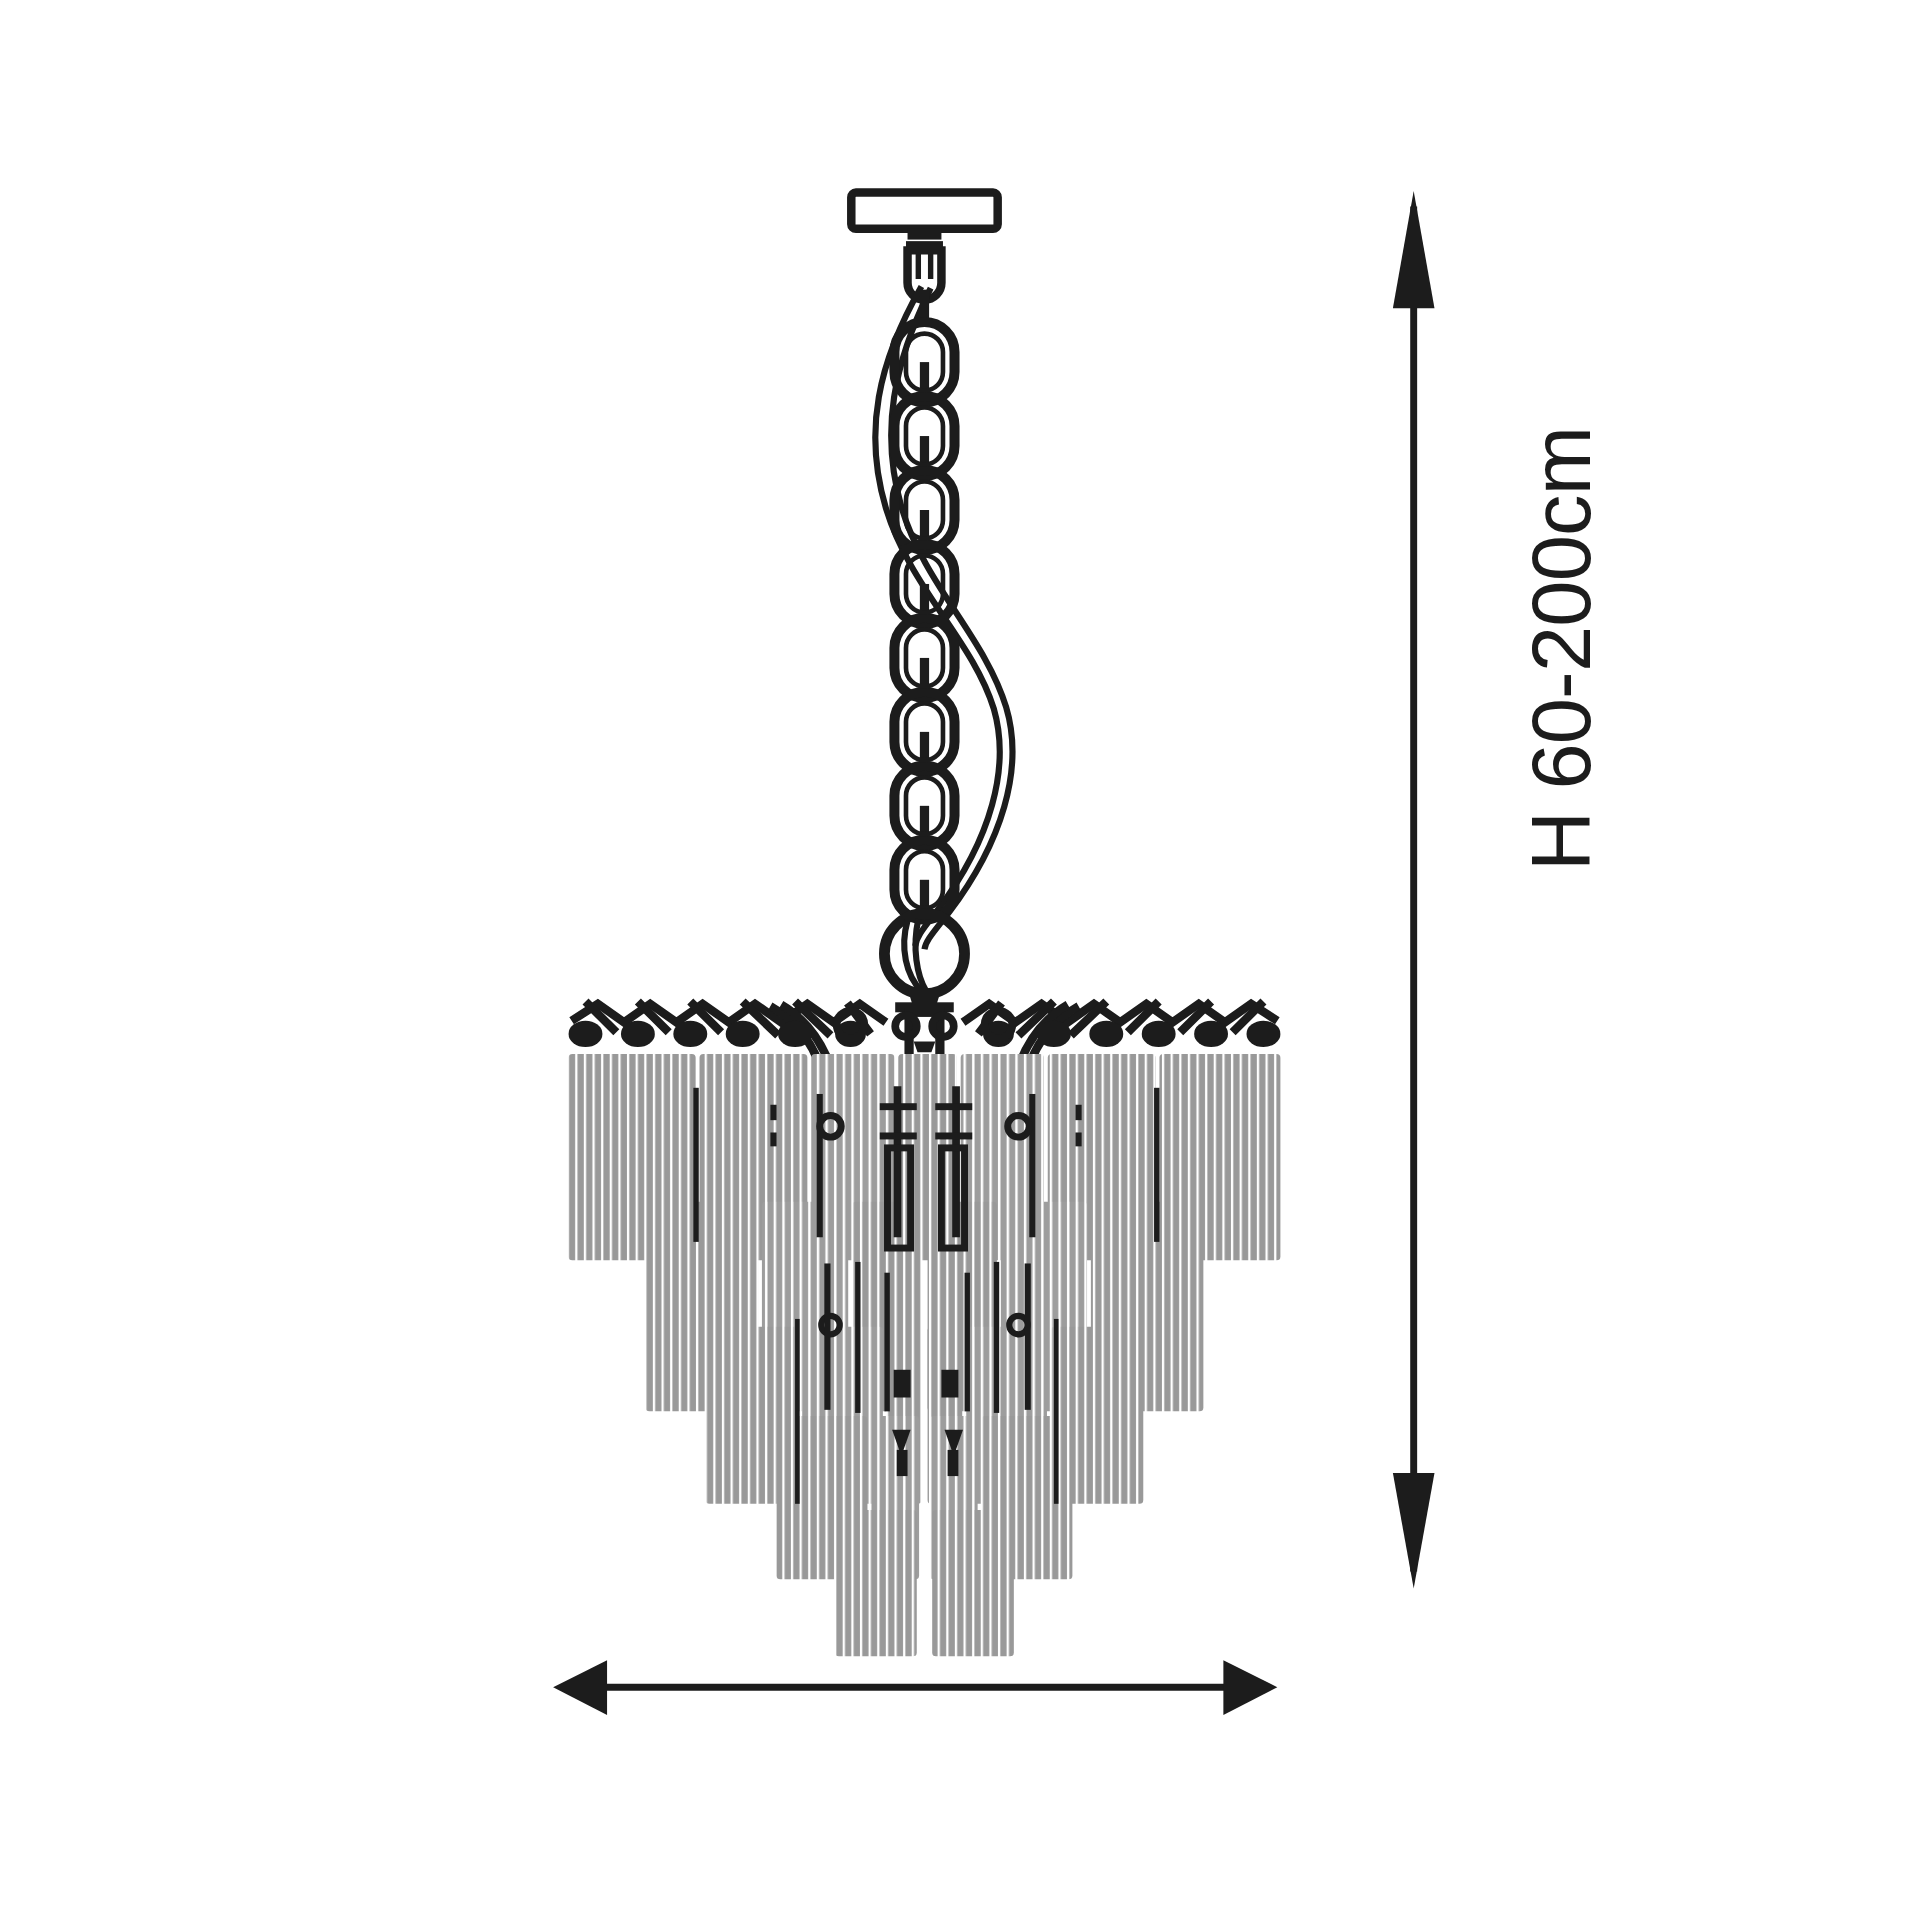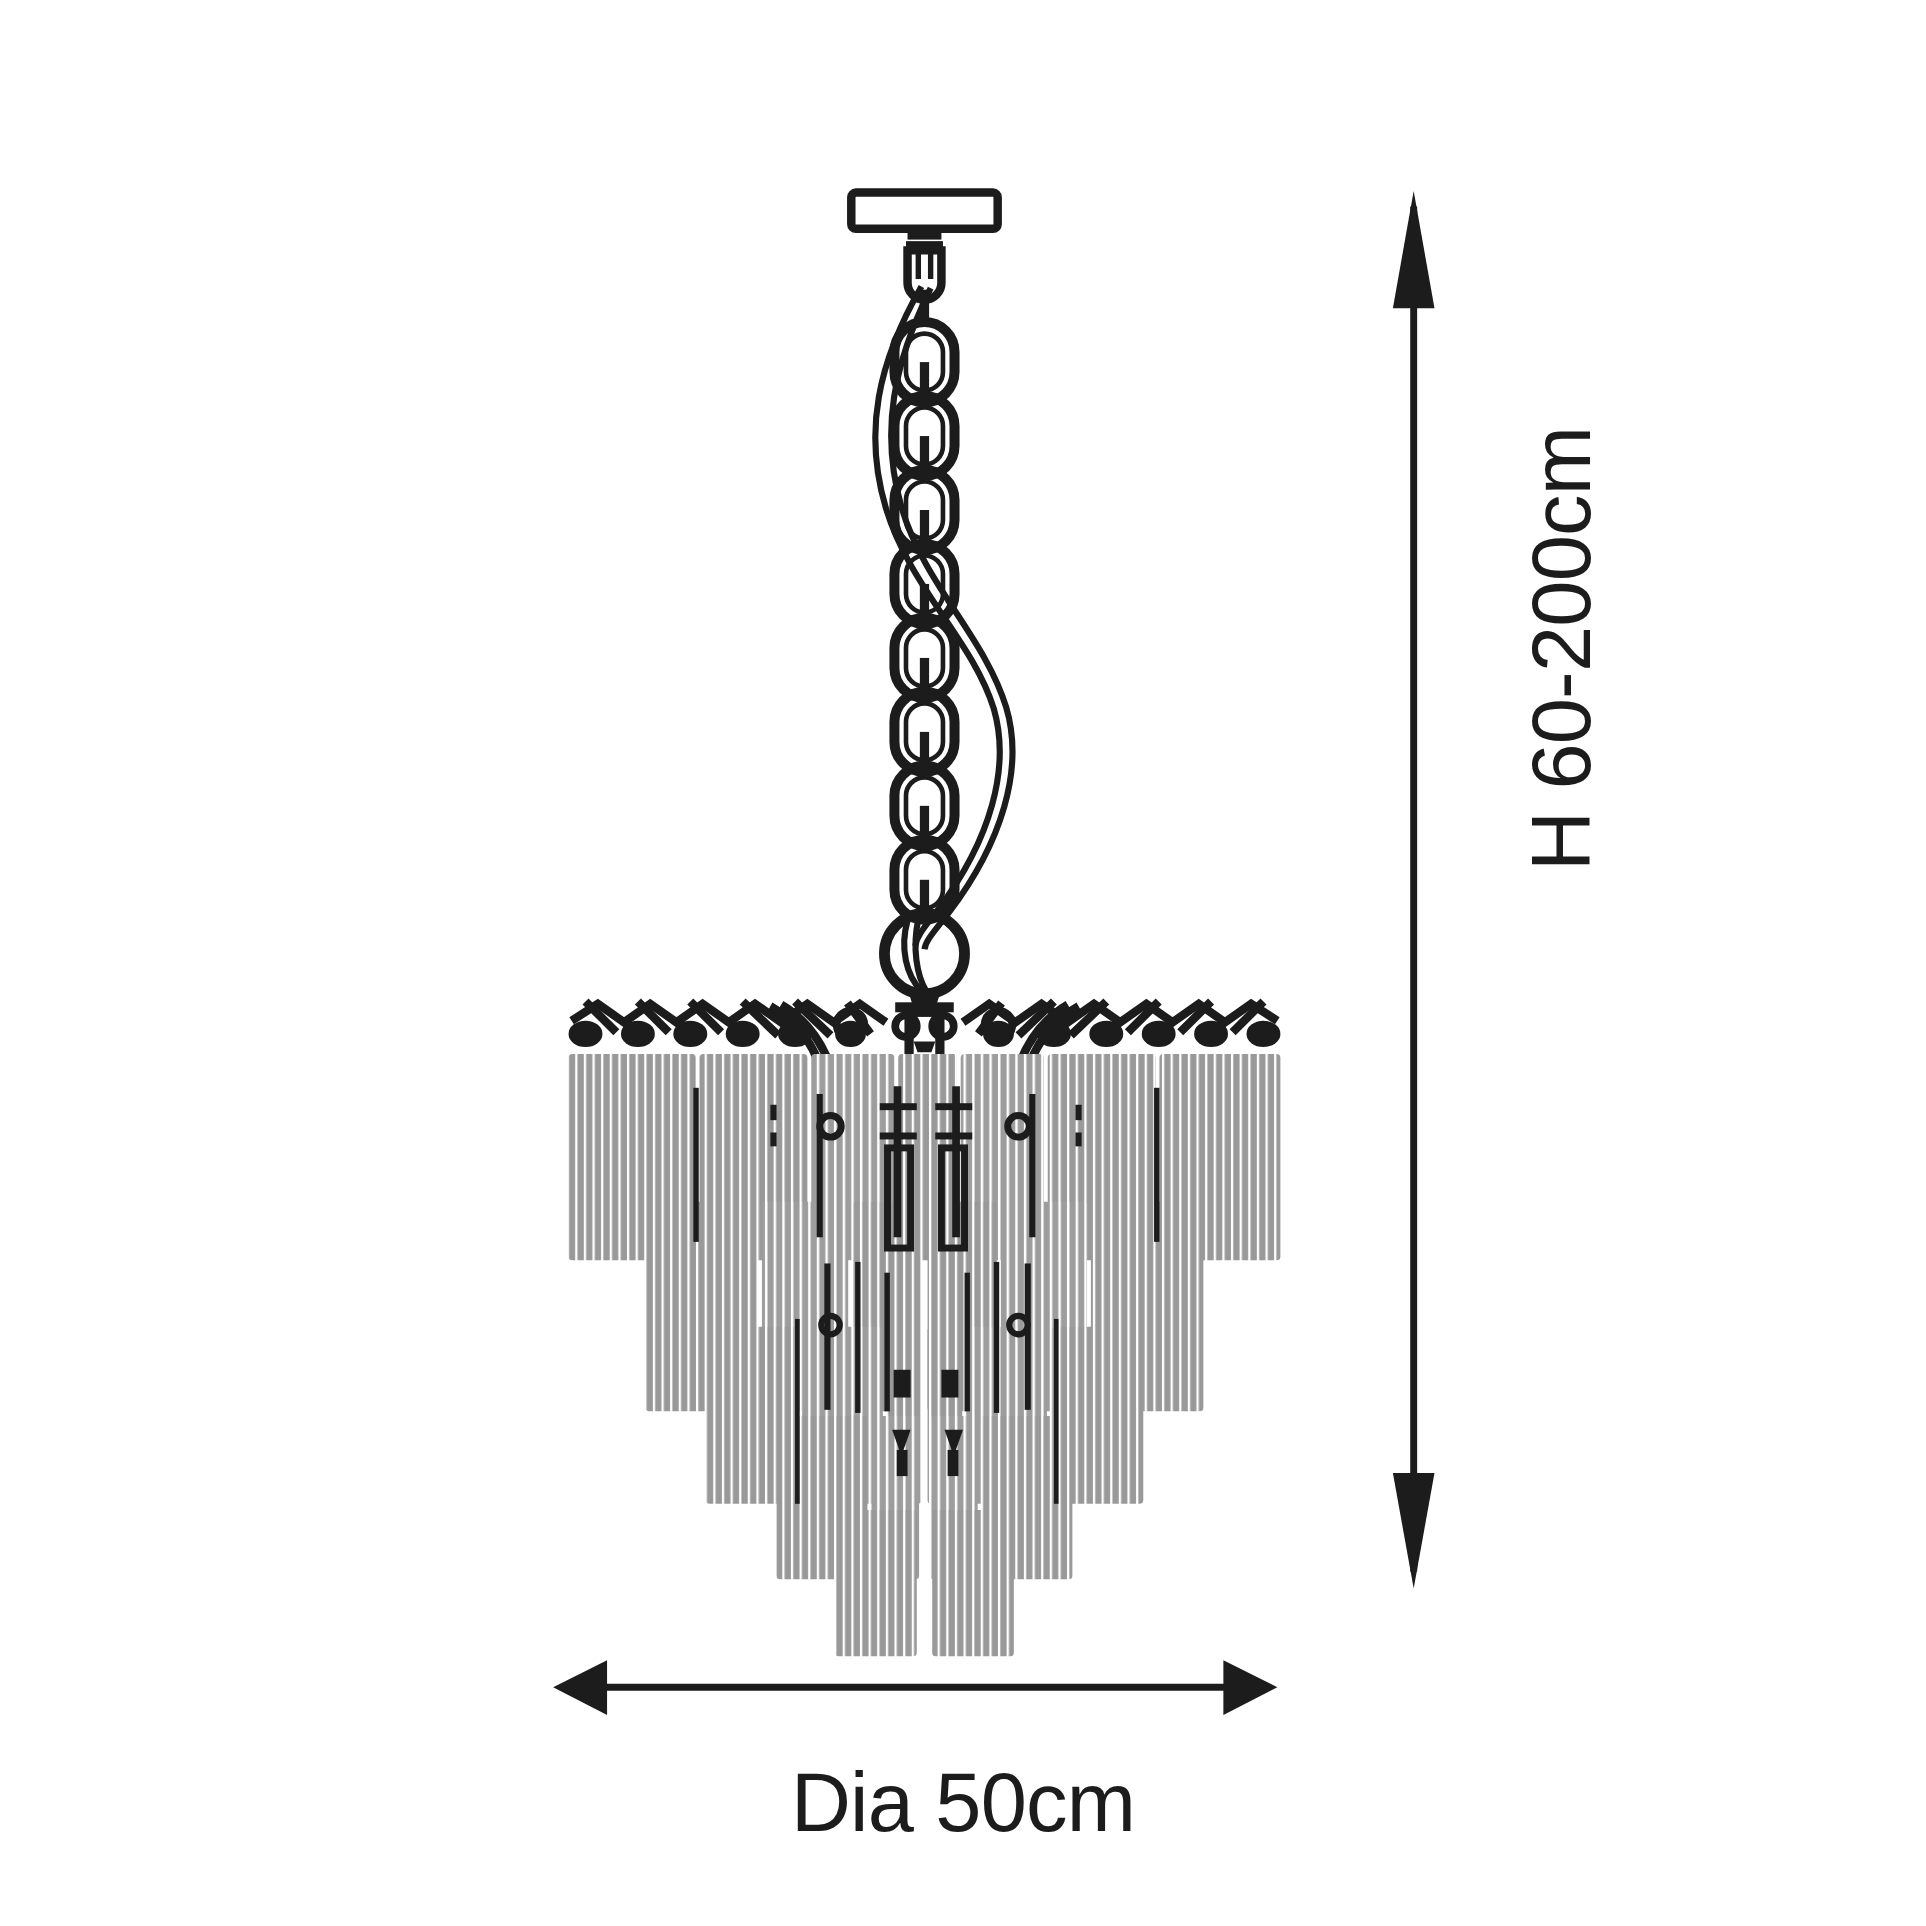--- a/index.html
+++ b/index.html
@@ -246,18 +246,17 @@
       <rect x="1148" y="1652" width="7" height="180"></rect>
       <rect x="1252" y="1652" width="7" height="180"></rect>
 
       <rect x="1000" y="1434" width="8" height="20"></rect>
       <rect x="1000" y="1470" width="8" height="18"></rect>
       <rect x="1396" y="1434" width="8" height="20"></rect>
       <rect x="1396" y="1470" width="8" height="18"></rect>
     </g>
   </svg>
 
-  <div class="dimlabel" id="label-dia">Dia 50cm</div>
 
   <div class="dimlabel" id="label-height">H 60-200cm</div>
 
 </div>
 
 
 </body></html>

